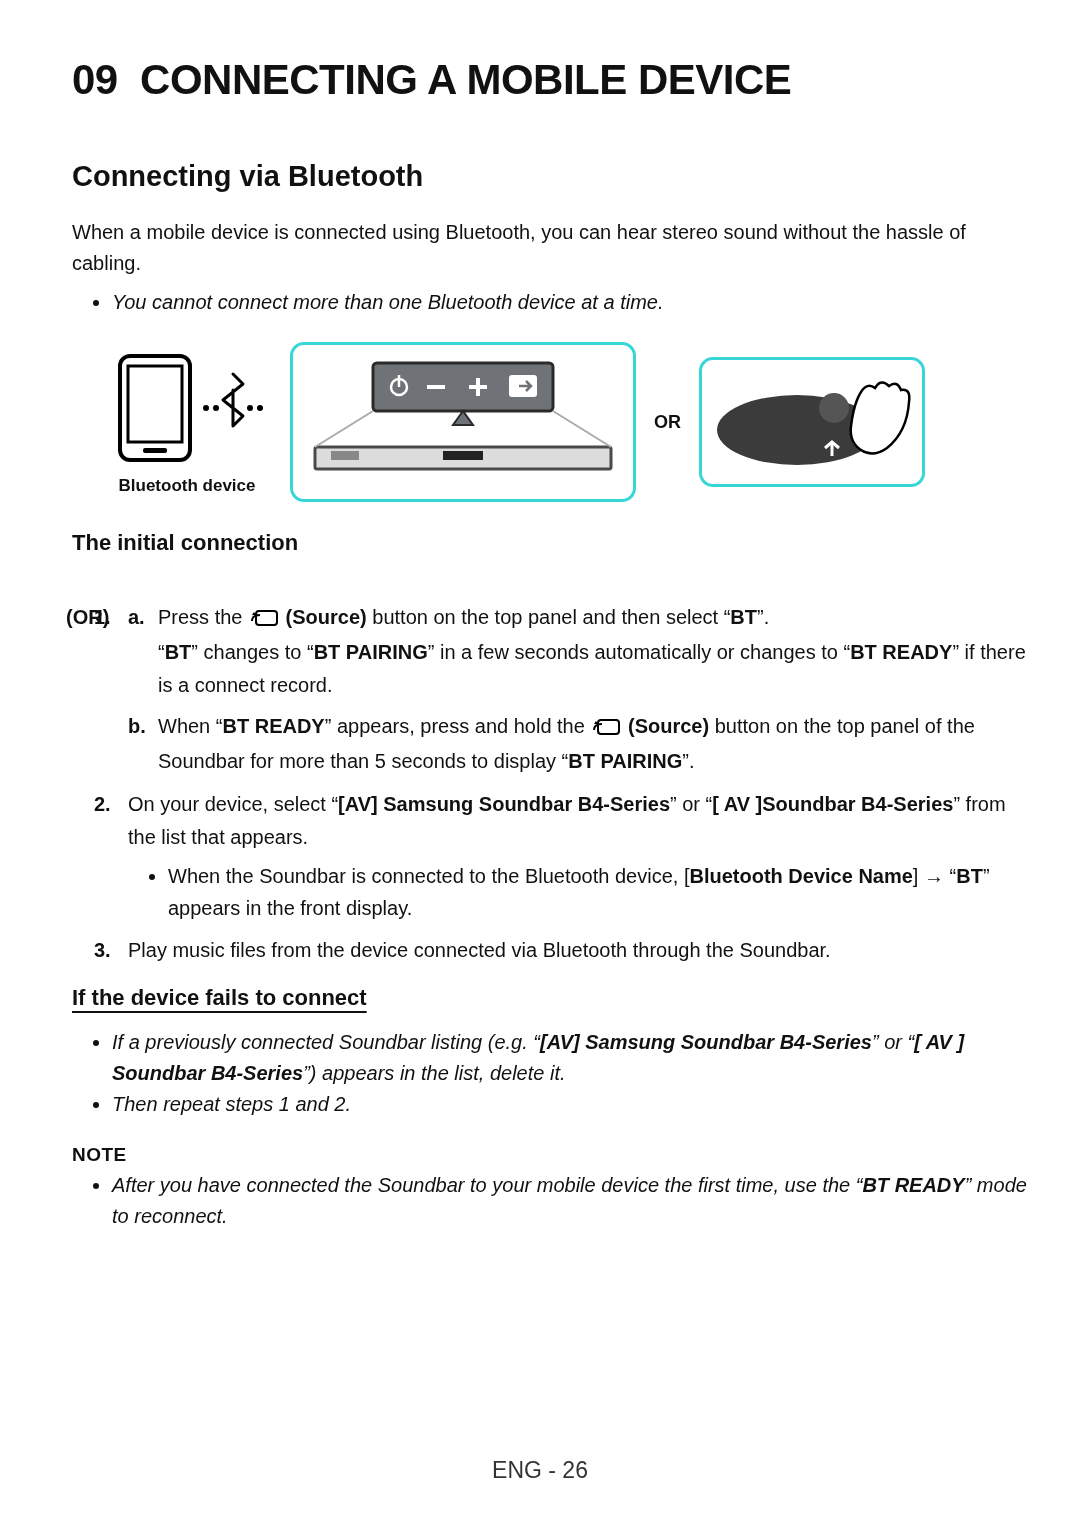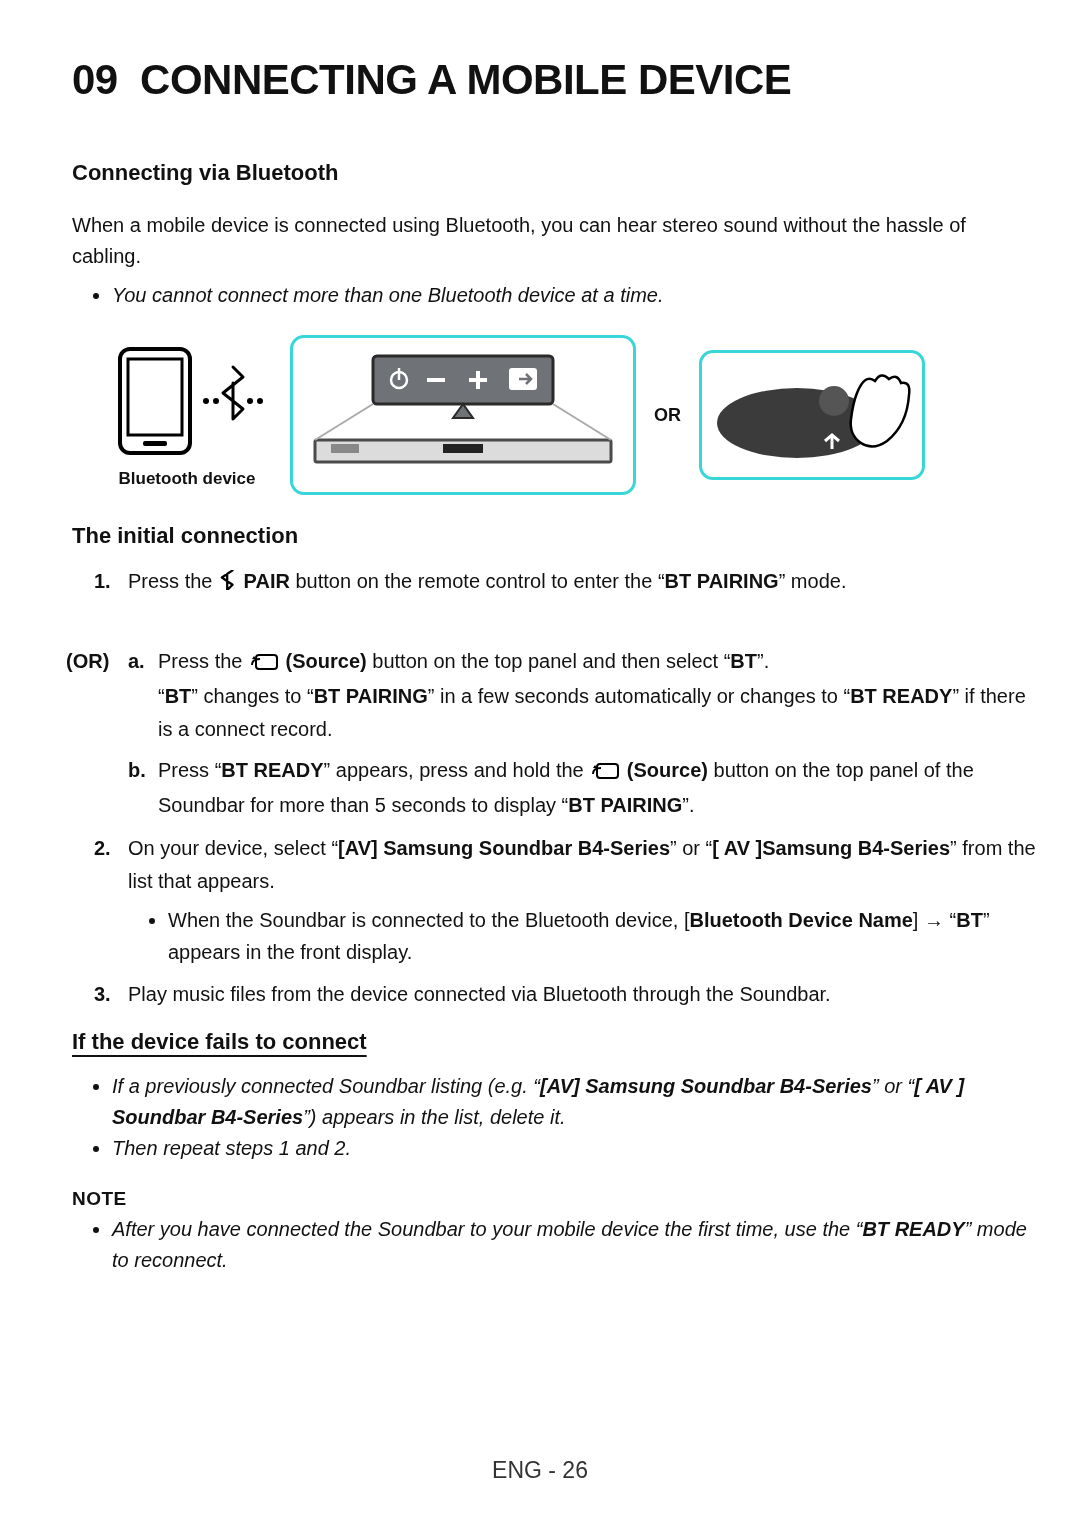--- a/index.html
+++ b/index.html
@@ -1,19 +1,19 @@
 <!DOCTYPE html>
 <html><head>
 <meta charset="utf-8">
 <style>
   * { box-sizing: border-box; margin: 0; padding: 0; }
   html, body { width: 1080px; height: 1532px; background: #fff; font-family: Arial, Helvetica, sans-serif; color: #111; }
   .page { padding: 56px 44px 40px 72px; position: relative; height: 100%; }
   .chapter { font-size: 42px; font-weight: 800; letter-spacing: -0.5px; margin-bottom: 56px; }
-  .h2 { font-size: 22px; font-weight: 800; margin-bottom: 24px; }
+  .h2 { font-size: 29px; font-weight: 800; margin-bottom: 24px; }
   .body { font-size: 20px; line-height: 1.55; margin-bottom: 8px; }
   ul.bulleted { list-style: disc; padding-left: 40px; margin-top: 4px; margin-bottom: 24px; }
   ul.bulleted > li { font-size: 20px; line-height: 1.55; font-style: italic; }
   .figrow { display: flex; align-items: center; gap: 18px; margin: 6px 0 28px 30px; }
   .figblock { display: flex; flex-direction: column; align-items: center; text-align: right; }
   .figcap { font-size: 17px; font-weight: 700; margin-top: 8px; }
   .bordered { border: 3px solid #38d6d6; border-radius: 14px; padding: 10px; }
   .orlabel { font-weight: 800; font-size: 18px; }
   .h3 { font-size: 22px; font-weight: 800; margin-top: 18px; margin-bottom: 16px; }
   .h3.ul { text-decoration: underline; text-underline-offset: 6px; text-decoration-thickness: 2px; }
@@ -95,54 +95,49 @@
         <path d="M145 30 q8 -20 18 -12 q6 -10 14 -2 q8 -6 12 4 q10 -2 8 12 q-2 30 -22 46 q-14 10 -26 2 q-12 -8 -10 -24 q2 -16 6 -26 z" fill="#fff" stroke="#000" stroke-width="2.5"></path>
       </svg>
     </div>
   </div>
 
   <div class="h3">The initial connection</div>
 
   <ol class="numbered">
     <li>
       <span class="num">1.</span>
-      <span>
-        <span>Press the </span><span class="inline-icon"><svg width="16" height="20" viewBox="0 0 16 20">
-              <path d="M8 1 v18 l6 -6 -12 -8 12 -8 -6 -6" transform="translate(0,3) scale(0.9)" fill="none" stroke="#000" stroke-width="2.5" stroke-linejoin="round" stroke-linecap="round"></path>
-            </svg></span><b> PAIR</b><span> button on the remote control to enter the “</span><b>BT PAIRING</b><span>” mode.</span>
-      </span>
     </li>
 
     <li style="position:relative;margin-top:45px;">
       <span class="or-tag">(OR)</span>
       <ul class="ab">
         <li>
           <span class="al">a.</span>
           <span>Press the </span><span class="inline-icon"><svg width="28" height="16" viewBox="0 0 28 16">
                 <rect x="6" y="1" width="21" height="14" rx="3" fill="none" stroke="#000" stroke-width="2"></rect>
                 <path d="M2 11 q0 -6 8 -6" fill="none" stroke="#000" stroke-width="2"></path>
                 <path d="M6 5 l-4 0 2 -3 z" fill="#000"></path>
               </svg></span><b> (Source)</b><span> button on the top panel and then select “</span><b>BT</b><span>”.</span>
           <br>
           <span>“</span><b>BT</b><span>” changes to “</span><b>BT PAIRING</b><span>” in a few seconds automatically or changes to “</span><b>BT READY</b><span>” if there is a connect record.</span>
         </li>
         <li>
           <span class="al">b.</span>
-          <span>Press “</span><b>BT READY</b><span>” appears, press and hold the </span><span class="inline-icon"><svg width="28" height="16" viewBox="0 0 28 16">
+          <span>When “</span><b>BT READY</b><span>” appears, press and hold the </span><span class="inline-icon"><svg width="28" height="16" viewBox="0 0 28 16">
                 <rect x="6" y="1" width="21" height="14" rx="3" fill="none" stroke="#000" stroke-width="2"></rect>
                 <path d="M2 11 q0 -6 8 -6" fill="none" stroke="#000" stroke-width="2"></path>
                 <path d="M6 5 l-4 0 2 -3 z" fill="#000"></path>
               </svg></span><b> (Source)</b><span> button on the top panel of the Soundbar for more than 5 seconds to display “</span><b>BT PAIRING</b><span>”.</span>
         </li>
       </ul>
     </li>
 
     <li>
       <span class="num">2.</span>
-      <span>On your device, select “</span><b>[AV] Samsung Soundbar B4-Series</b><span>” or “</span><b>[ AV ]Samsung B4-Series</b><span>” from the list that appears.</span>
+      <span>On your device, select “</span><b>[AV] Samsung Soundbar B4-Series</b><span>” or “</span><b>[ AV ]Soundbar B4-Series</b><span>” from the list that appears.</span>
       <ul class="subul">
         <li>
           <span>When the Soundbar is connected to the Bluetooth device, [</span><b>Bluetooth Device Name</b><span>] → “</span><b>BT</b><span>” appears in the front display.</span>
         </li>
       </ul>
     </li>
 
     <li>
       <span class="num">3.</span>
       <span>Play music files from the device connected via Bluetooth through the Soundbar.</span>

